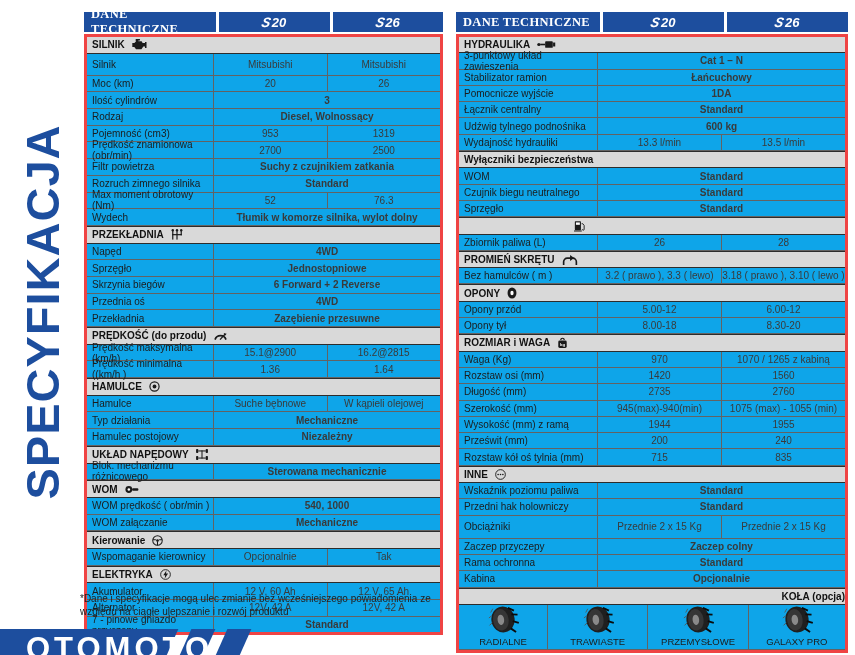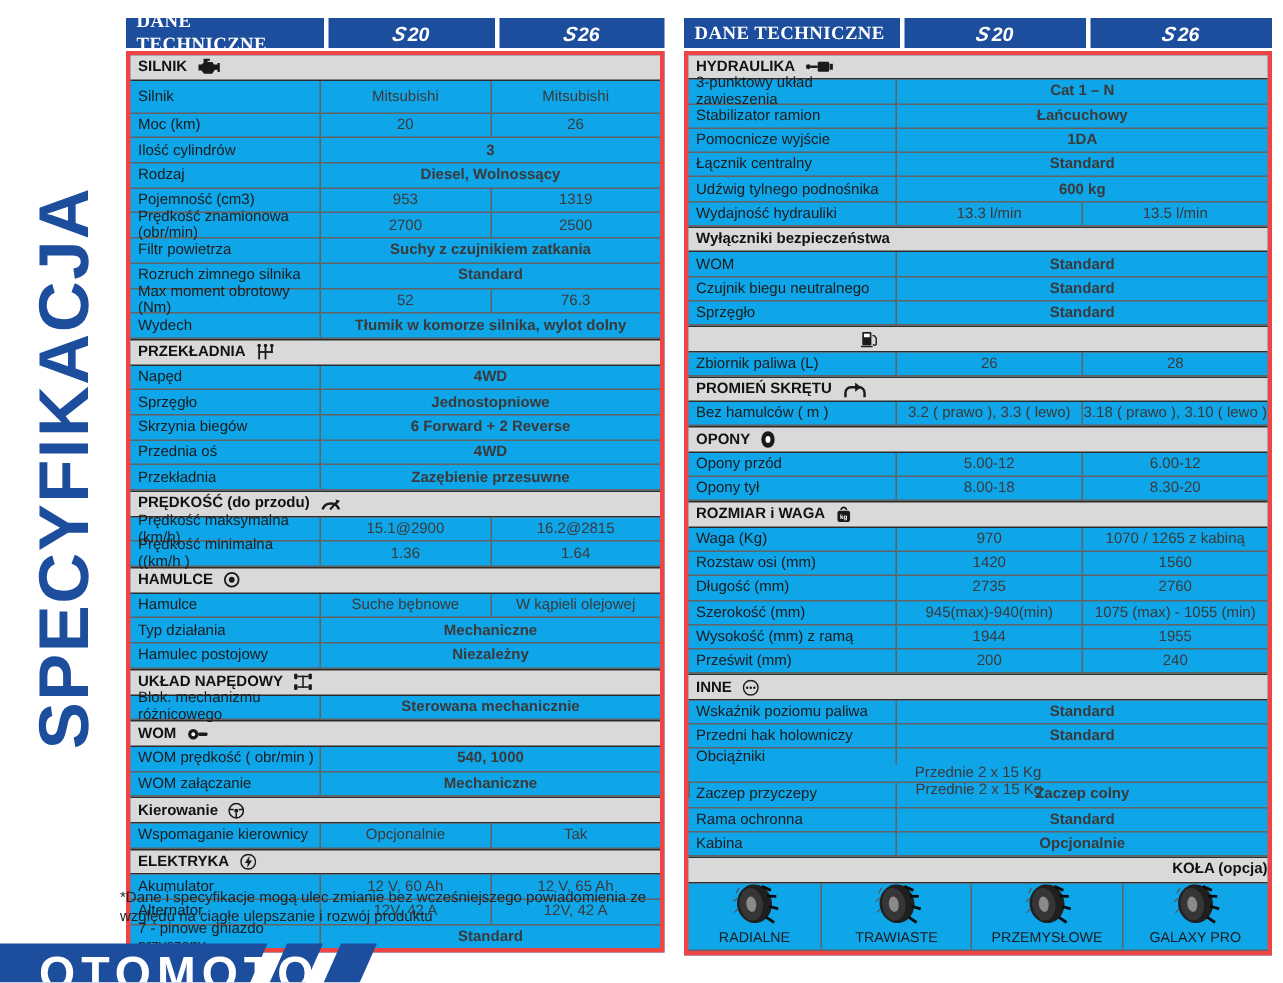--- a/index.html
+++ b/index.html
@@ -20,21 +20,21 @@
   .slogo{display:inline-block;transform:skewX(-14deg) scaleY(1.05);font-weight:800;margin-right:1px;
          border-top:0;position:relative;}
   .tbody{border:3px solid #ef4444;background:#0ea5e9;}
   .bar{height:var(--rh);background:#d9d9d9;display:flex;align-items:center;gap:7px;padding-left:5px;
        font-weight:700;font-size:10px;color:#111;border-top:1px solid #2c2c2c;border-bottom:1px solid #2c2c2c;box-sizing:content-box;}
   .tbody > .bar:first-child{border-top:none;}
   .bar.centered{justify-content:flex-end;padding-left:0;}
   .bar .icn{display:flex;align-items:center;}
   .bar.icon-only .icn{margin-left:110px;}
   .row{display:flex;height:var(--rh);align-items:stretch;border-bottom:1px solid #636363;}
-  .row.tall{height:22px;flex-direction:column;}
+  .row.tall{height:22px;}
   .row:last-child{border-bottom:none;}
   .c-lab{width:var(--labw);padding-left:5px;display:flex;align-items:center;border-right:1px solid #636363;
          color:#1c1c1c;box-sizing:border-box;}
   .c-val{flex:1;display:flex;align-items:center;justify-content:center;color:#3a3a3a;text-align:center;}
   .c-val + .c-val{border-left:1px solid #636363;}
   .c-span{flex:1;display:flex;align-items:center;justify-content:center;color:#3a3a3a;font-weight:bold;}
   .row-silnik{height:21px;}
   
   .w-imgs{display:flex;height:44px;border-bottom:1px solid #636363;}
   .w-cell{display:flex;flex-direction:column;align-items:center;justify-content:flex-end;padding-bottom:1px;}
@@ -435,20 +435,25 @@
         <div class="row">
           <div class="c-lab">Wysokość (mm) z ramą</div>
           <div class="c-val">1944</div>
           <div class="c-val">1955</div>
         </div>
         <div class="row">
           <div class="c-lab">Prześwit  (mm)</div>
           <div class="c-val">200</div>
           <div class="c-val">240</div>
         </div>
+        <div class="row">
+          <div class="c-lab">Rozstaw kół oś tylnia  (mm)</div>
+          <div class="c-val">715</div>
+          <div class="c-val">835</div>
+        </div>
         <div class="bar">
           <span>INNE</span>
           <span class="icn">
             <svg viewBox="0 0 12 12" width="11" height="11">
               <circle cx="6" cy="6" r="5.3" fill="none" stroke="#1a1a1a" stroke-width="1"></circle>
               <circle cx="3.4" cy="6" r=".9" fill="#1a1a1a"></circle>
               <circle cx="6" cy="6" r=".9" fill="#1a1a1a"></circle>
               <circle cx="8.6" cy="6" r=".9" fill="#1a1a1a"></circle>
             </svg>
           </span>

